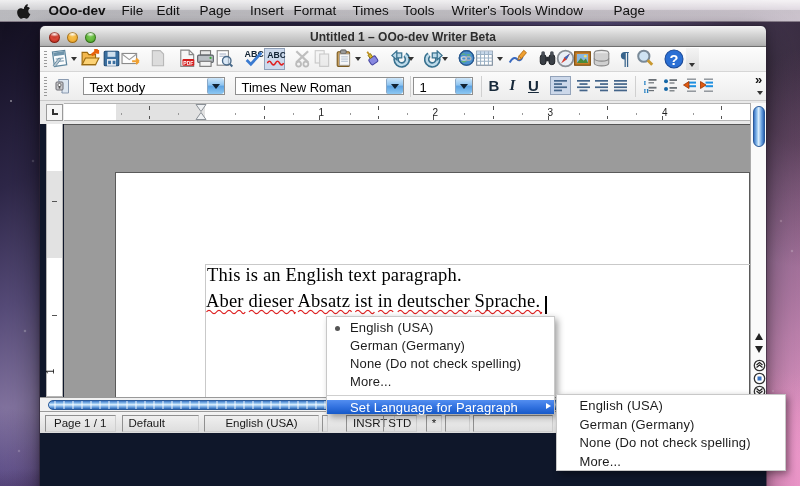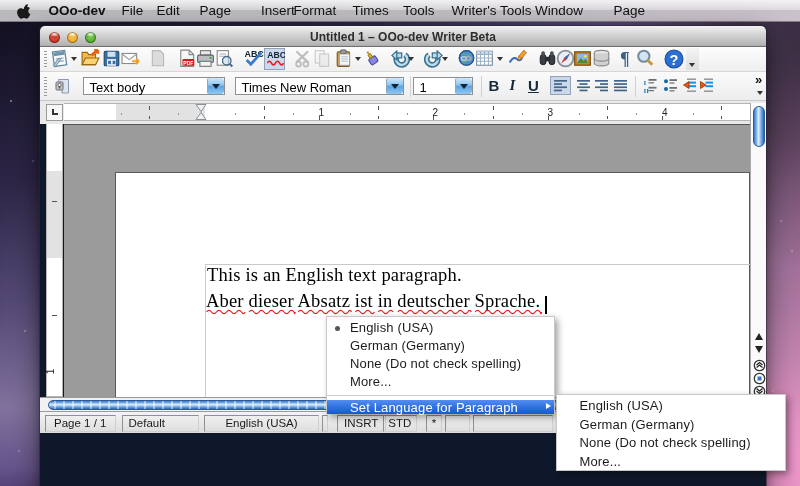--- a/index.html
+++ b/index.html
@@ -97,21 +97,21 @@
 <div id="menubar">
   <svg style="position:absolute;left:17px;top:3.5px" width="14" height="15" viewBox="0 0 14 15">
     <path d="M10.8 0.3c0.1 1-0.3 1.9-0.9 2.6-0.6 0.7-1.6 1.2-2.5 1.1-0.1-0.9 0.4-1.9 0.9-2.5C8.9 0.8 9.9 0.3 10.8 0.3z" fill="#1a1a1a"></path>
     <path d="M13.3 10.9c-0.5 1.1-0.7 1.6-1.3 2.5-0.9 1.3-2.1 3-3.6 3-1.3 0-1.7-0.9-3.5-0.9-1.8 0-2.2 0.9-3.5 0.9-1.5 0-2.6-1.5-3.5-2.8" fill="none"></path>
     <path d="M7 4.6c1 0 2.3-0.7 3.4-0.5 1 0.1 2 0.6 2.6 1.5-1.1 0.7-1.8 1.7-1.7 3 0.1 1.4 0.9 2.4 2.1 2.9-0.4 1.1-0.9 2-1.6 2.9-0.7 0.9-1.4 1.7-2.4 1.7-1 0-1.3-0.6-2.5-0.6-1.2 0-1.6 0.6-2.5 0.6-1 0-1.8-0.9-2.5-1.8C0.6 13 -0.3 10.3 0.4 8.2 0.9 6.7 2.2 5.7 3.6 5.7c1.1 0 1.8 0.6 2.7 0.6 0.3 0 0.5-0.1 0.7-0.1z" fill="#1a1a1a" transform="translate(0,-1.4)"></path>
   </svg>
   <span style="left:48.5px;font-weight:bold;">OOo-dev</span>
   <span style="left:121.5px;">File</span>
   <span style="left:156.5px;">Edit</span>
   <span style="left:199.5px;">Page</span>
-  <span style="left:261px;">Insert</span>
+  <span style="left:250px;">Insert</span>
   <span style="left:293.5px;">Format</span>
   <span style="left:352.5px;">Times</span>
   <span style="left:403px;">Tools</span>
   <span style="left:451.5px;">Writer's Tools</span>
   <span style="left:535px;">Window</span>
   <span style="left:613.5px;">Page</span>
 </div>
 <div id="win">
   <div id="titlebar">
     <div class="light" id="lr"></div>
@@ -457,21 +457,21 @@
     </svg>
   </div>
   <div id="hscroll">
     <div style="position:absolute;left:8px;top:2px;width:512px;height:10px;border-radius:5.5px;background:repeating-linear-gradient(to right, rgba(255,255,255,0.0) 0 5px, rgba(255,255,255,0.45) 5px 7px, rgba(255,255,255,0.0) 7px 9px),linear-gradient(to bottom,#3a74c4 0%,#8ec0ee 28%,#dceefc 46%,#74aae4 72%,#2a64b4 100%);border:0.5px solid #2a5a9a;"></div>
   </div>
   <div id="statusbar">
     <div class="sbox" style="left:4.5px;width:71.5px;">Page 1 / 1</div>
     <div class="sbox" style="left:81.5px;width:77px;text-align:left;padding-left:6px;">Default</div>
     <div class="sbox" style="left:164px;width:115px;">English (USA)</div>
     <div class="sbox" style="left:282px;width:5.5px;"></div>
-    <div class="sbox" style="left:297px;width:48.5px;">INSRT</div>
+    <div class="sbox" style="left:306px;width:48.5px;">INSRT</div>
     <div class="sbox" style="left:342.5px;width:34.5px;">STD</div>
     <div class="sbox" style="left:386px;width:16px;">*</div>
     <div class="sbox" style="left:405px;width:25px;"></div>
     <div class="sbox" style="left:433px;width:80px;"></div>
   </div>
 </div>
 <div id="ctxmenu">
   <div style="position:absolute;left:7.7px;top:9.1px;width:5px;height:5px;border-radius:50%;background:#555;"></div>
   <div class="mi" style="top:4px;line-height:13px;">English (USA)</div>
   <div class="mi" style="top:22.5px;line-height:13px;">German (Germany)</div>

